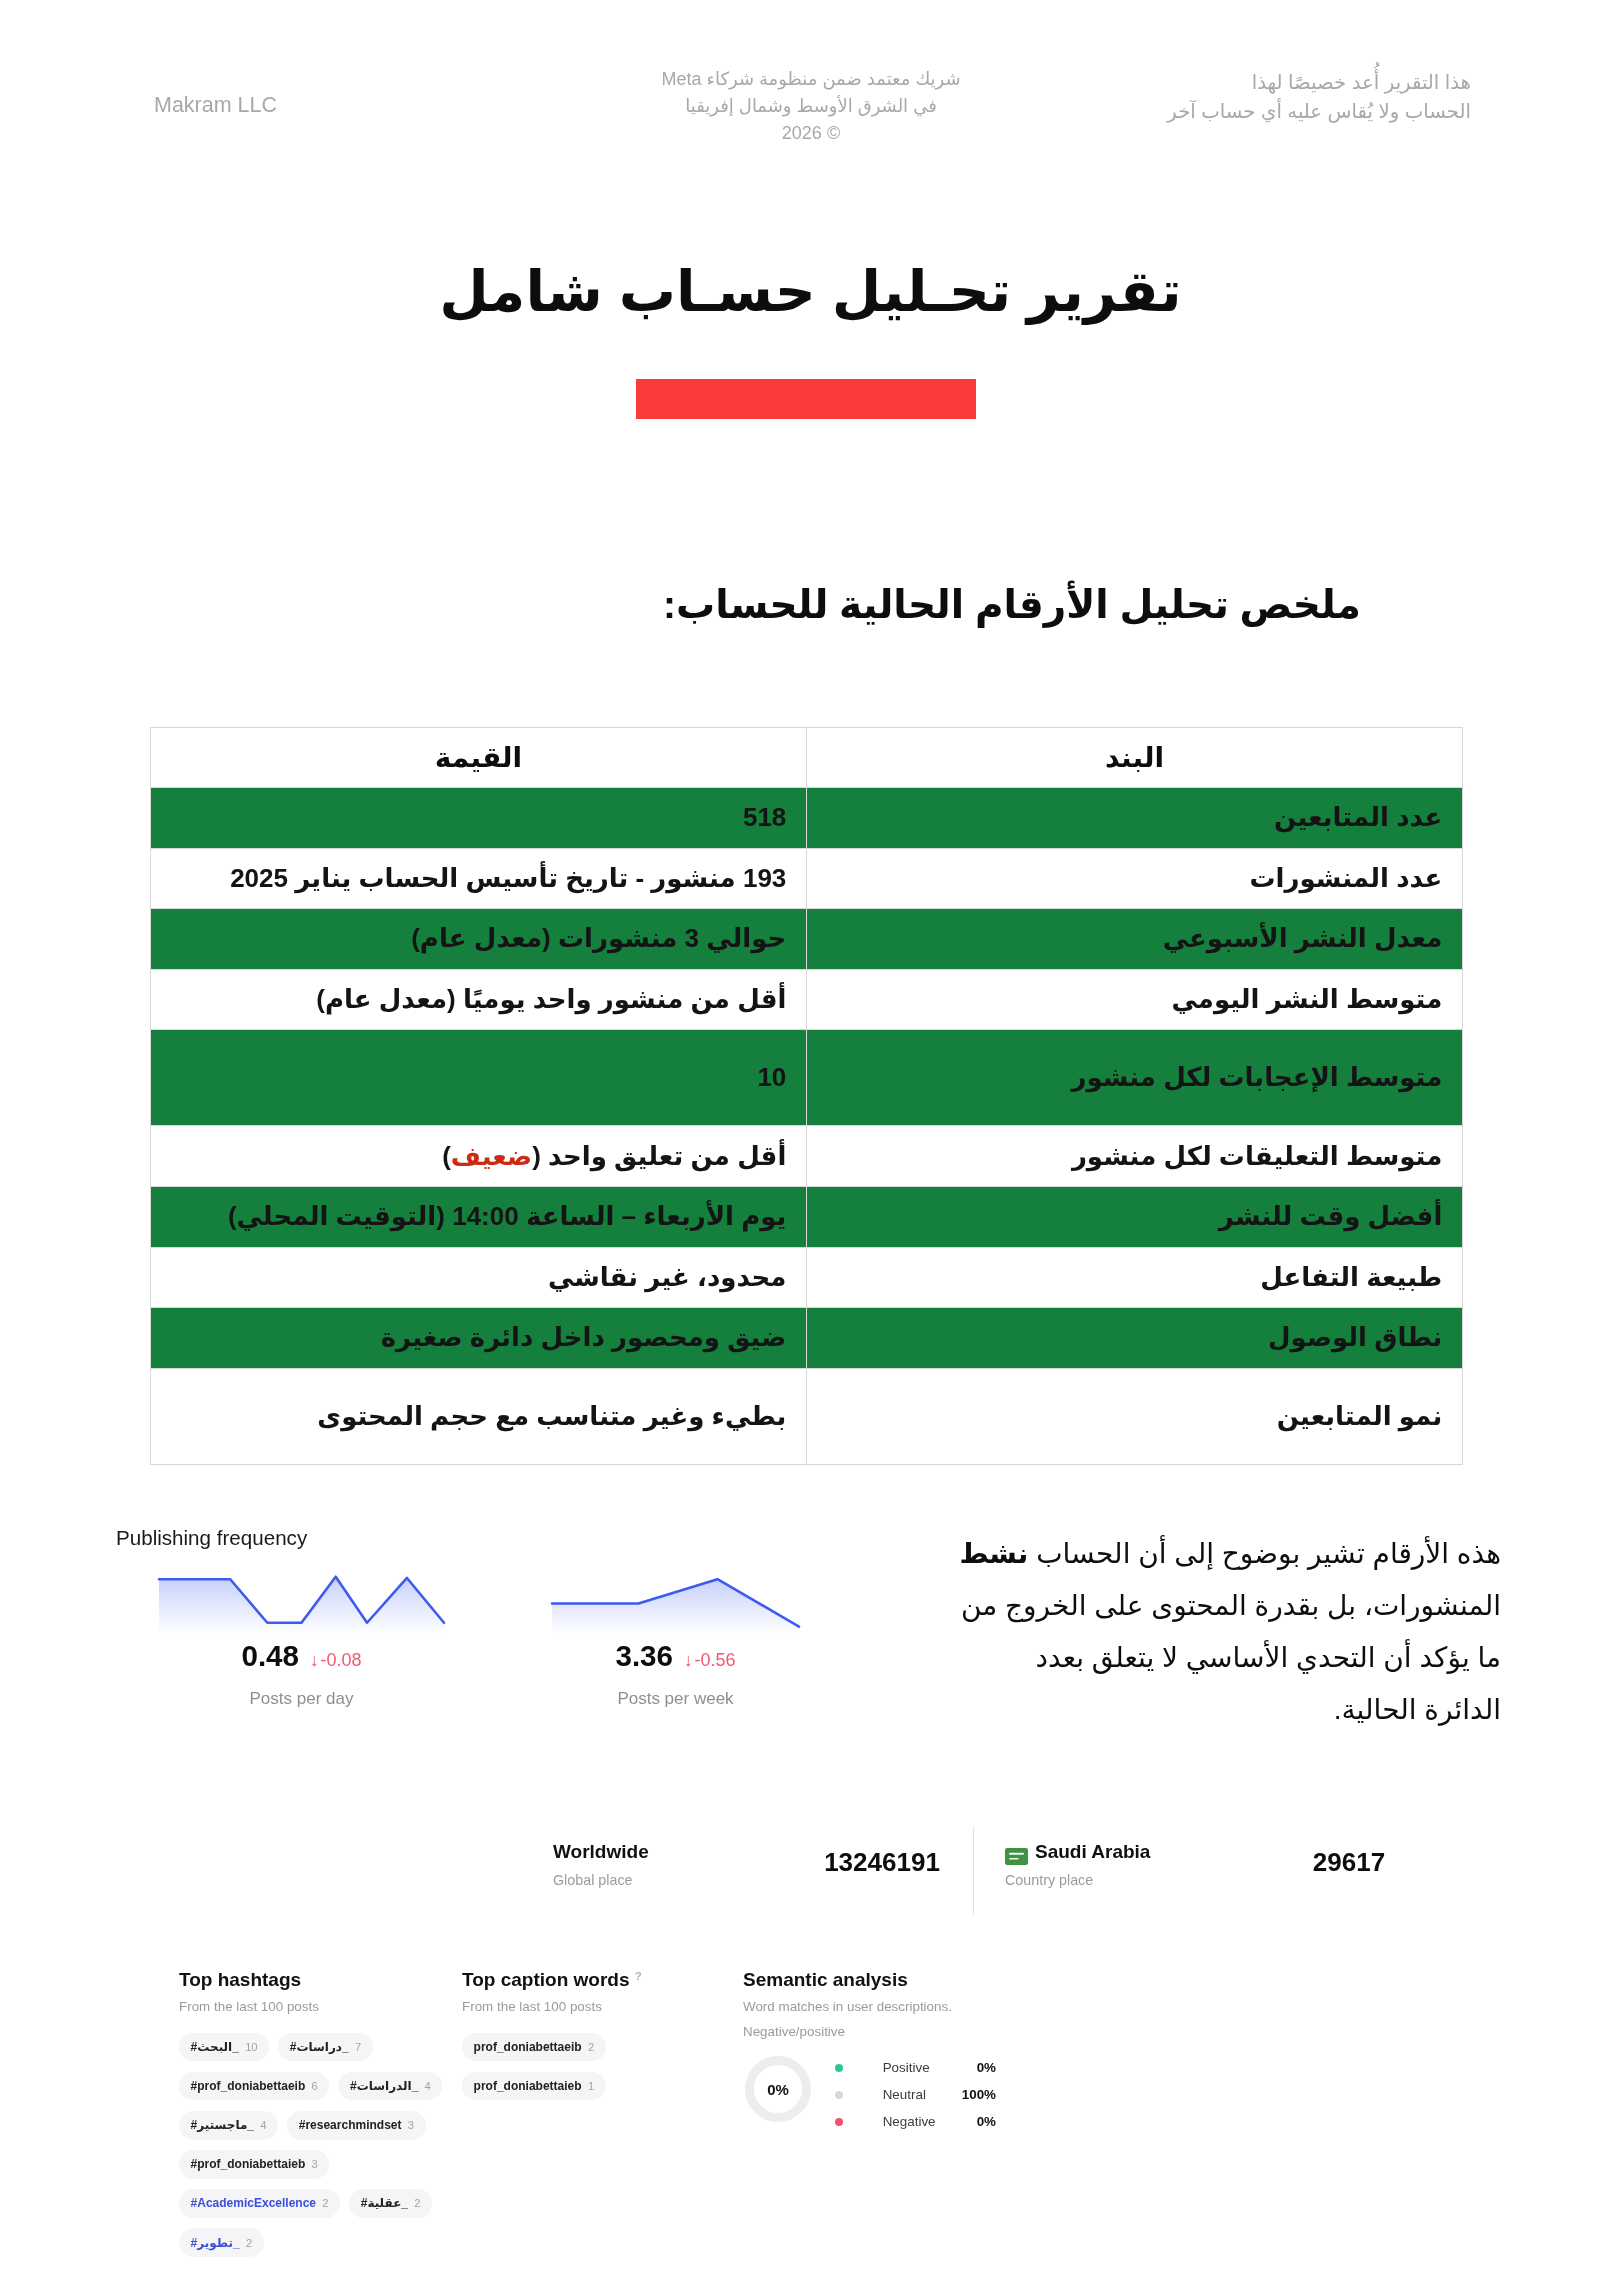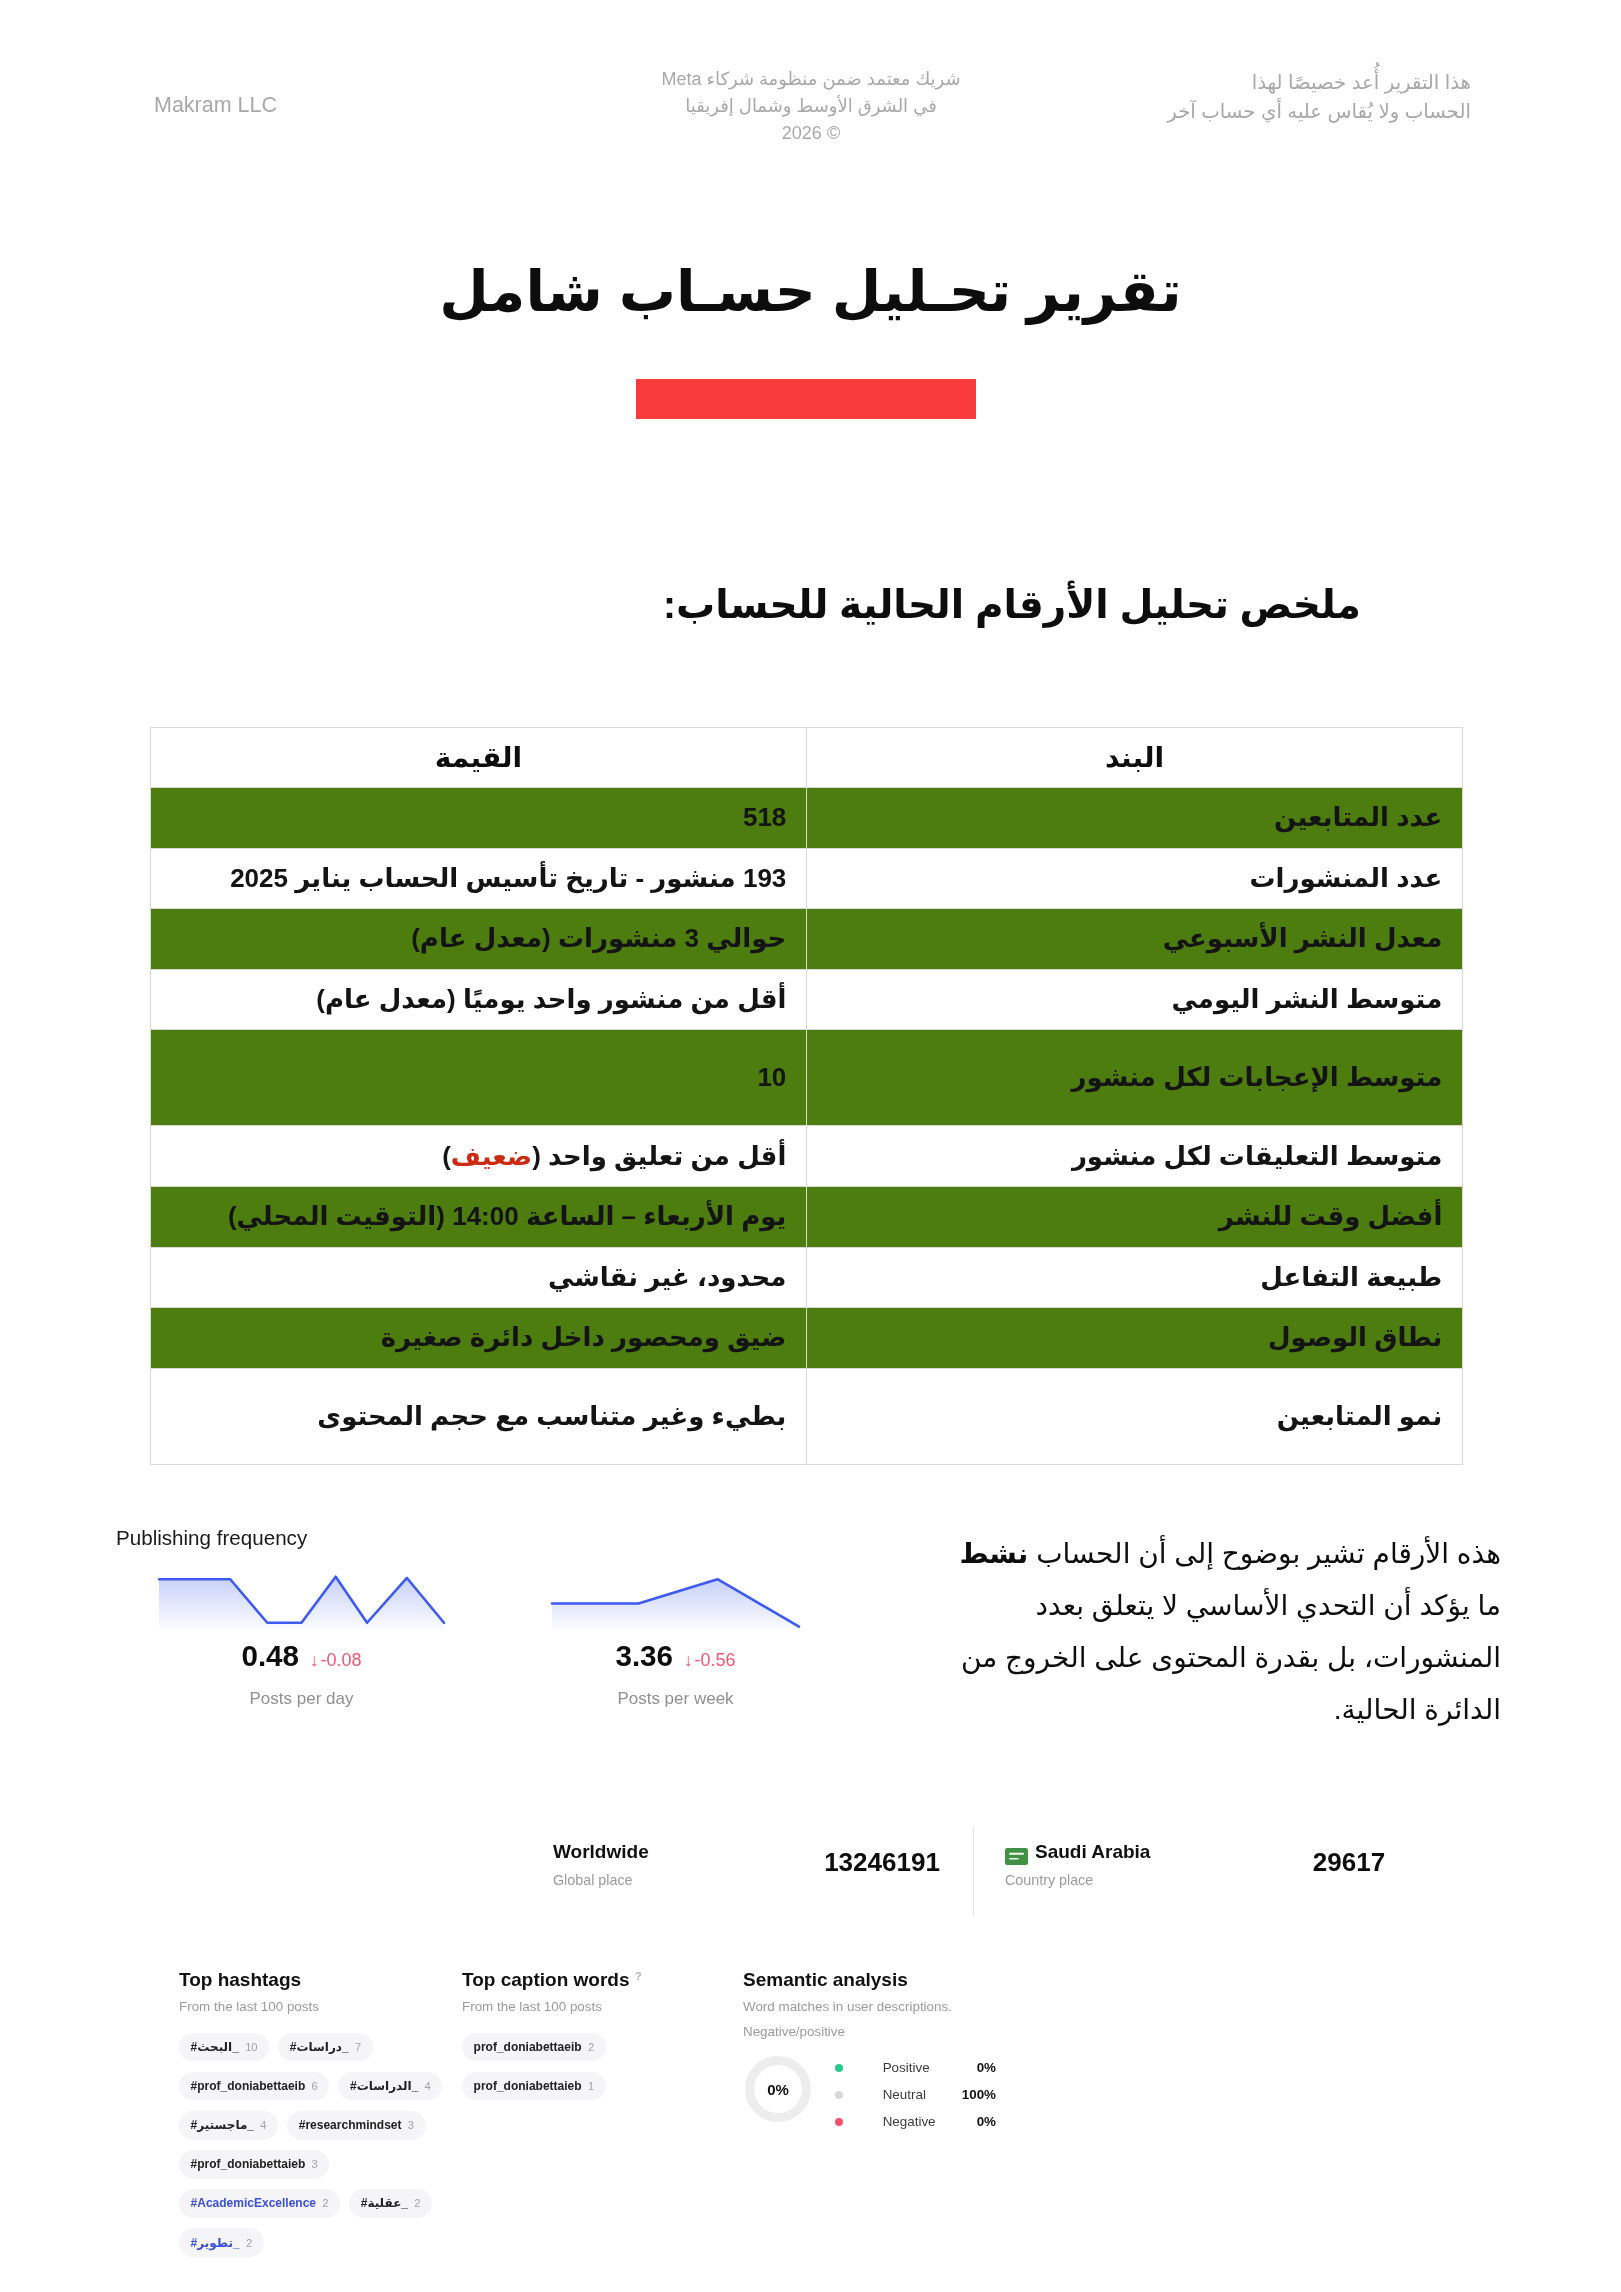--- a/index.html
+++ b/index.html
@@ -22,21 +22,21 @@
   .summary-heading{right:260px;top:582px;direction:rtl;text-align:right;
                    font-size:39px;font-weight:700;color:#0d0d0d;}
 
   
   .summary-table{position:absolute;left:150px;top:727px;width:1313px;border-collapse:collapse;direction:rtl;}
   .summary-table th{height:57px;font-size:28px;font-weight:700;text-align:center;
                     border:0.9px solid #d8d8d8;background:#ffffff;color:#0d0d0d;}
   .summary-table td{font-size:26px;font-weight:600;padding:14.3px 19.7px;border:0.9px solid #d8d8d8;
                     text-align:right;vertical-align:middle;color:#141414;}
   .summary-table td.value-cell{width:50%;}
-  .summary-table tr.shaded td{background:#4d7c0f;}
+  .summary-table tr.shaded td{background:#15803d;}
   .summary-table tr.tall td{padding:32px 19.7px;}
   .red{color:#cc2a12;}
 
   
   .pub-title{left:116px;top:1526px;font-size:20.6px;font-weight:500;color:#1a1a1a;}
   .spark{position:absolute;overflow:visible;}
   .spark0{left:159px;top:1569px;width:285px;height:64px;}
   .spark1{left:552px;top:1569px;width:247px;height:64px;}
   .metric{text-align:center;font-size:29.6px;font-weight:700;color:#0d0d0d;white-space:nowrap;}
   .metric0{left:159px;top:1639px;width:285px;}
@@ -193,22 +193,22 @@
     <path class="spark-area" fill="url(#grad1)" stroke="none" d="M0,27 L70,27 L134,8 L200,45 L200,50 L0,50 Z"></path>
     <polyline class="spark-line" fill="none" stroke-width="2.6" vector-effect="non-scaling-stroke" stroke-linejoin="round" stroke-linecap="round" points="0,27 70,27 134,8 200,45" stroke="#3d5af1"></polyline>
   </svg>
   <div class="abs metric metric1">
     <span>3.36</span><span class="arrow delta" style="color: rgb(244, 86, 110);">↓</span><span class="delta" style="color: rgb(244, 86, 110);">-0.56</span>
   </div>
   <div class="abs plabel plabel1">Posts per week</div>
 
   <div class="abs insight" id="insight">
       <div class="insight-line"><span>هذه الأرقام تشير بوضوح إلى أن الحساب </span><span class="b">نشط</span></div>
+      <div class="insight-line"><span>المنشورات، بل بقدرة المحتوى على الخروج من</span></div>
       <div class="insight-line"><span>ما يؤكد أن التحدي الأساسي لا يتعلق بعدد</span></div>
-      <div class="insight-line"><span>المنشورات، بل بقدرة المحتوى على الخروج من</span></div>
       <div class="insight-line"><span>الدائرة الحالية.</span></div>
     </div>
 
   <div class="abs place-name pg-name">Worldwide</div>
   <div class="abs place-label pg-label">Global place</div>
   <div class="abs place-value pg-value">13246191</div>
   <div class="abs v-divider"></div>
   <svg class="abs flag" width="23" height="17" viewBox="0 0 26 19">
     <rect x="0" y="0" width="26" height="19" rx="2.5" fill="#3f9143"></rect>
     <rect x="4.5" y="5.2" width="17" height="2.4" rx="1.2" fill="#ffffff" opacity="0.95"></rect>

